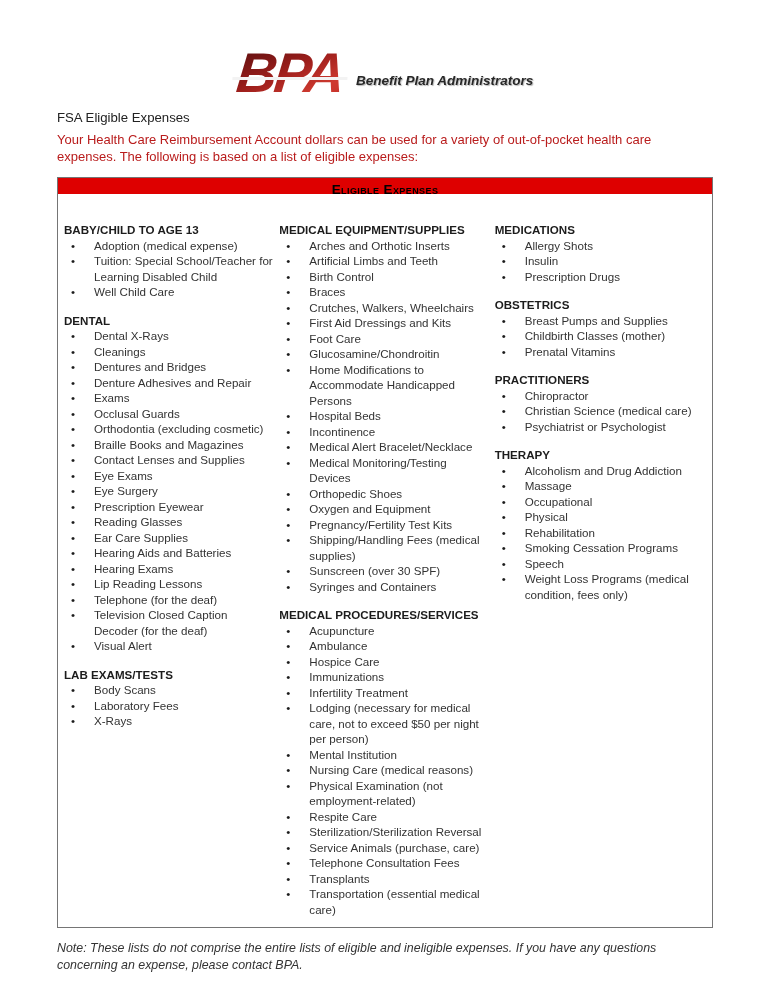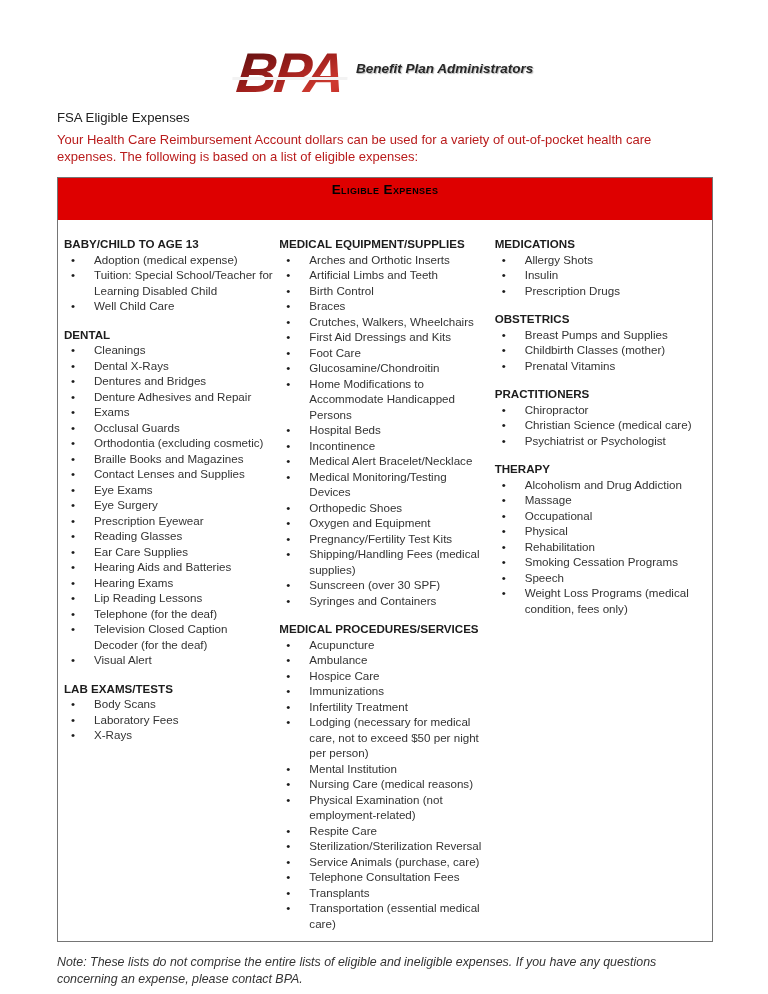--- a/index.html
+++ b/index.html
@@ -48,21 +48,21 @@
     height: 3px;
     background: #f3f3f3;
   }
   .logo-tagline {
     font-style: italic;
     font-weight: bold;
     font-size: 13.5px;
     color: #272727;
     text-shadow: 1px 1px 1px rgba(90,90,90,0.45);
     margin-left: 8px;
-    margin-bottom: 20px;
+    margin-bottom: 8px;
     white-space: nowrap;
   }
 
   
   .doc-title {
     margin-top: 14px;
     font-size: 13.2px;
     font-weight: normal;
     color: #222222;
   }
@@ -73,33 +73,33 @@
     color: #b91c1c;
   }
 
   
   .expense-box {
     margin-top: 12px;
     border: 1px solid #757575;
     background: #ffffff;
   }
   .banner {
-    height: 42px;
+    height: 16px;
     line-height: 24px;
     background: #de0000;
     color: #000000;
     font-weight: bold;
     font-size: 13.5px;
     font-variant: small-caps;
     letter-spacing: 0.4px;
     text-align: center;
   }
   .columns {
     display: flex;
-    padding: 16px 4px 10px 4px;
+    padding: 28px 4px 10px 4px;
   }
   .col {
     flex: 1 1 0;
     padding: 0 3px 0 2px;
     min-width: 0;
   }
   .sec-heading {
     font-weight: bold;
     font-size: 11.6px;
     line-height: 15.5px;
@@ -156,22 +156,22 @@
     <div class="columns" id="columns">
         <div class="col">
           <div class="sec-heading">BABY/CHILD TO AGE 13</div>
           <ul class="sec-list">
             <li>Adoption (medical expense)</li>
             <li>Tuition: Special School/Teacher for Learning Disabled Child</li>
             <li>Well Child Care</li>
           </ul>
           <div class="sec-heading">DENTAL</div>
           <ul class="sec-list">
+            <li>Dental X-Rays</li>
             <li>Cleanings</li>
-            <li>Dental X-Rays</li>
             <li>Dentures and Bridges</li>
             <li>Denture Adhesives and Repair</li>
             <li>Exams</li>
             <li>Occlusal Guards</li>
             <li>Orthodontia (excluding cosmetic)</li>
           </ul>
           <ul class="sec-list">
             <li>Braille Books and Magazines</li>
             <li>Contact Lenses and Supplies</li>
             <li>Eye Exams</li>

